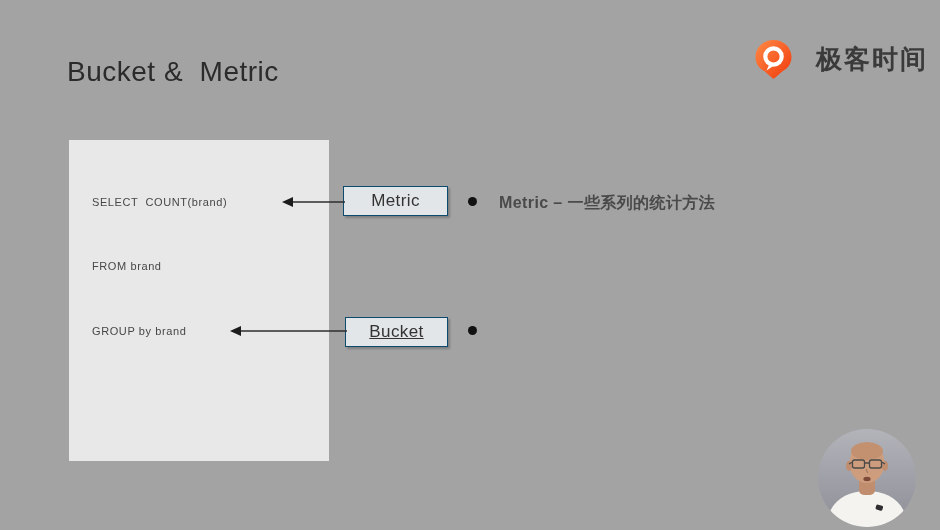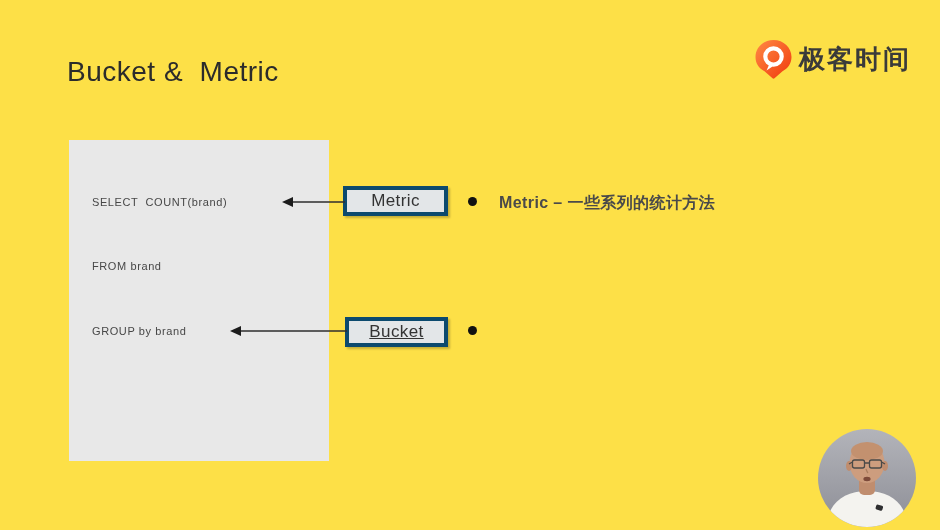--- a/index.html
+++ b/index.html
@@ -3,42 +3,42 @@
 <meta charset="utf-8">
 <style>
   * { margin: 0; padding: 0; box-sizing: border-box; }
   html, body { width: 940px; height: 530px; }
   body {
     font-family: "Liberation Sans", "DejaVu Sans", sans-serif;
     background: #ffffff;
     position: relative;
     overflow: hidden;
   }
-  .slide { position: absolute; inset: 0; background: #fde047; text-align: right; }
+  .slide { position: absolute; inset: 0; background: #a3a3a3; text-align: right; }
 
   
   .slide-title {
     position: absolute;
     left: 67px; top: 56px;
     font-size: 28px;
     font-weight: 400;
     letter-spacing: 0.5px;
     color: #2b2b2b;
     white-space: pre;
   }
 
   
   .logo { position: absolute; left: 753px; top: 39px; height: 40px; display: flex; align-items: center; }
   .logo-icon { width: 41px; height: 40px; display: block; }
   .logo-text {
     font-size: 26px;
     font-weight: 600;
     color: #3a3a3a;
     letter-spacing: 2px;
-    margin-left: 5px;
+    margin-left: 22px;
     line-height: 40px;
     white-space: nowrap;
   }
 
   
   .code-panel {
     position: absolute;
     left: 69px; top: 140px;
     width: 260px; height: 321px;
     background: #e8e8e8;
@@ -54,21 +54,21 @@
   }
   .code-line-1 { top: 192px; }
   .code-line-2 { top: 256px; }
   .code-line-3 { top: 321px; }
 
   
   .tag {
     position: absolute;
     height: 30px;
     background: #e3e6e8;
-    border: 4px solid #0c4a6e;
+    border: 1px solid #0c4a6e;
     box-shadow: 2px 2px 2px rgba(0,0,0,0.22);
     display: flex;
     align-items: center;
     justify-content: center;
     font-size: 17px;
     color: #333333;
     letter-spacing: 0.4px;
   }
   .tag-metric { left: 343px; top: 186px; width: 105px; }
   .tag-bucket { left: 345px; top: 317px; width: 103px; text-decoration: underline; }

